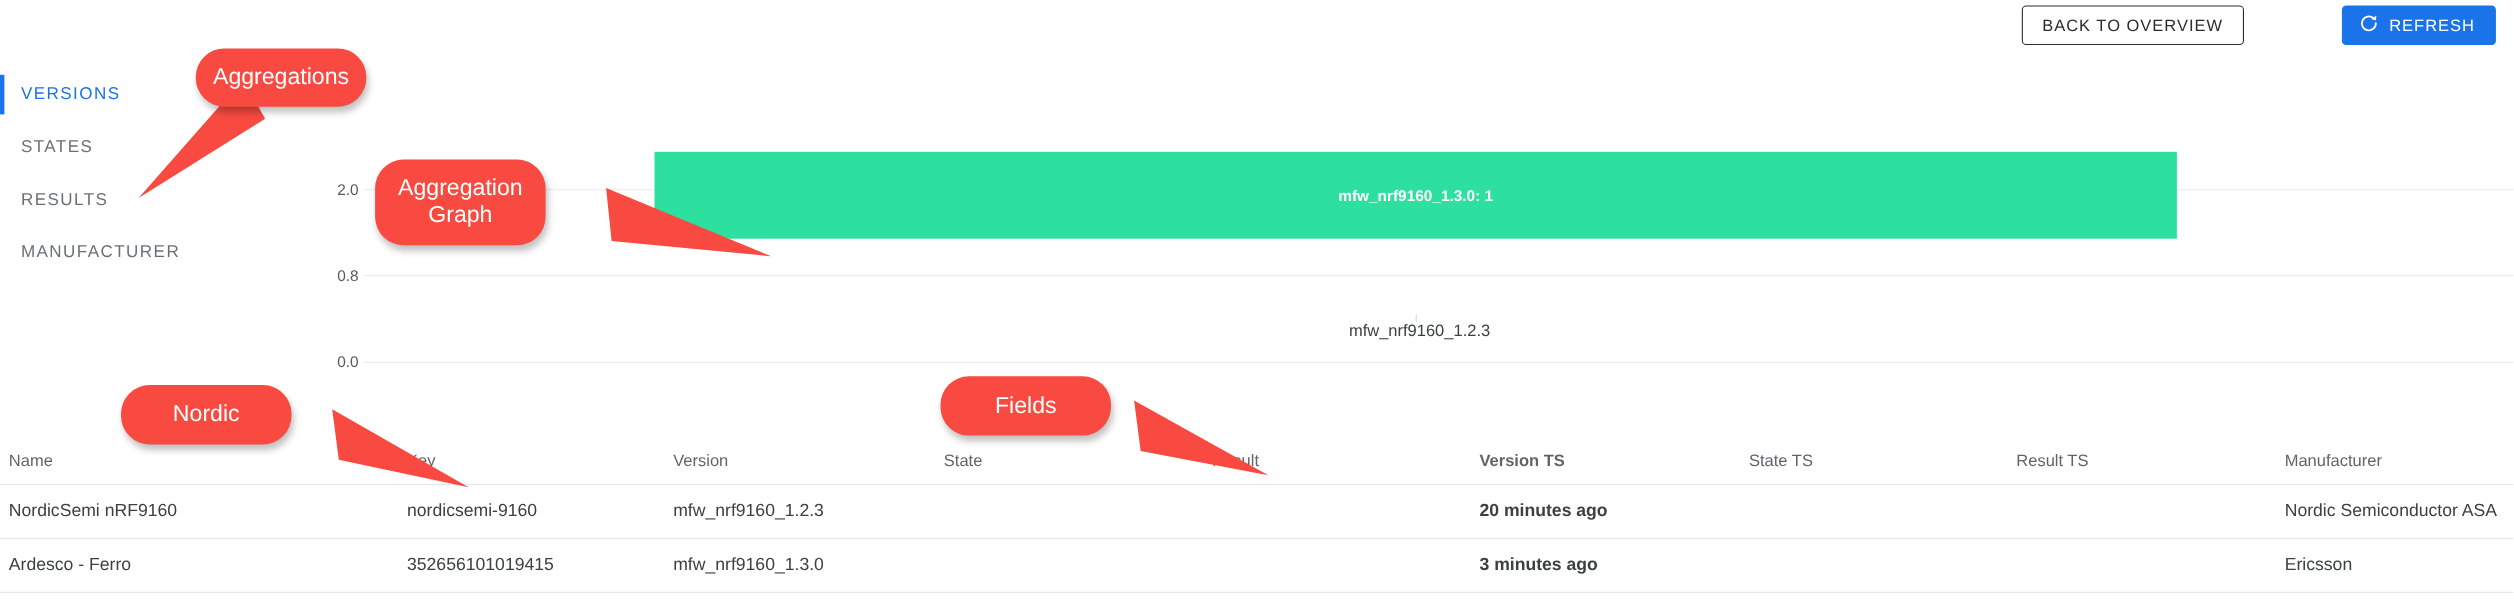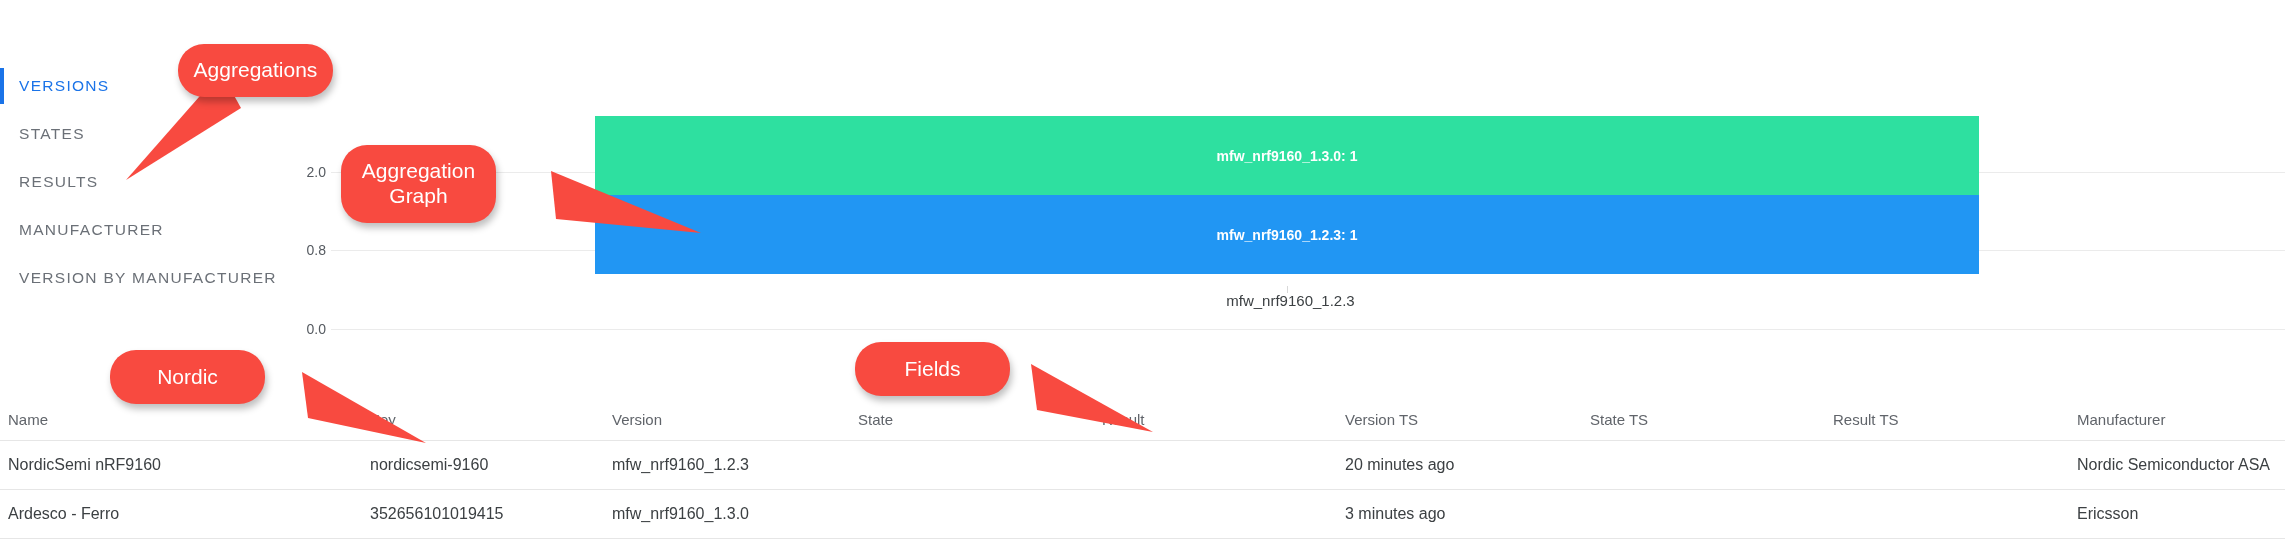--- a/index.html
+++ b/index.html
@@ -150,21 +150,21 @@
     width: 30px;
     text-align: right;
     font-size: 14px;
     color: #555a60;
     transform: translateY(-50%);
   }
   #bar-stack {
     position: absolute;
     left: 299px;
     width: 1384px;
-    top: 44px;
+    top: 66px;
     height: 118px;
   }
   .bar-segment {
     position: absolute;
     left: 0;
     width: 100%;
     display: flex;
     align-items: center;
     justify-content: center;
     color: #ffffff;
@@ -212,21 +212,21 @@
   }
   .table-header-row .cell {
     font-size: 15px;
     color: #60646a;
   }
   .c0 { left: 8px; }
   .c1 { left: 370px; }
   .c2 { left: 612px; }
   .c3 { left: 858px; }
   .c4 { left: 1102px; }
-  .c5 { left: 1345px; }
+  .c5 { left: 1345px; font-weight: bold; }
   .c6 { left: 1590px; }
   .c7 { left: 1833px; }
   .c8 { left: 2077px; }
 
   
   .callout {
     position: absolute;
     z-index: 50;
   }
   .callout-bubble {
@@ -248,56 +248,60 @@
     overflow: visible;
   }
   .callout-tail svg { display: block; overflow: visible; }
 </style>
 </head>
 <body>
 
 <div id="app-header">
 
 
-
+  <button id="btn-back">BACK TO OVERVIEW</button>
+
+  <button id="btn-refresh">
+    <span>
+      <svg width="19" height="19" viewBox="0 0 24 24">
+        <path d="M20 11.5a8 8 0 1 1-2.6-5.7" fill="none" stroke="#ffffff" stroke-width="2.1" stroke-linecap="round"></path>
+        <path d="M20.6 2.6 L20.2 8.2 L14.8 7.0 Z" fill="#ffffff"></path>
+      </svg>
+    </span>
+    <span>REFRESH</span>
+  </button>
 </div>
 
 <div id="sidebar">
   <div class="sidebar-item active">
     <span>VERSIONS</span>
   </div>
   <div class="sidebar-item">
     <span>STATES</span>
   </div>
   <div class="sidebar-item">
     <span>RESULTS</span>
   </div>
   <div class="sidebar-item">
     <span>MANUFACTURER</span>
-  </div>
-  <div class="sidebar-item">
-    <span>VERSION BY MANUFACTURER</span>
   </div>
 </div>
 
 <div id="chart-area">
   <div class="grid-line" style="top:100px"></div>
   <div class="grid-line" style="top:178px"></div>
   <div class="grid-line" style="top:257px"></div>
 
   <div class="y-tick-label" style="top:100px">2.0</div>
   <div class="y-tick-label" style="top:178px">0.8</div>
   <div class="y-tick-label" style="top:257px">0.0</div>
 
   <div id="bar-stack">
     <div class="bar-segment" style="top:0px;height:79px;background:#2ee0a0">
       <span>mfw_nrf9160_1.3.0: 1</span>
-    </div>
-    <div class="bar-segment" style="top:79px;height:79px;background:#2196f3">
-      <span>mfw_nrf9160_1.2.3: 1</span>
     </div>
   </div>
 
   <div id="x-tick-mark"></div>
   <div id="x-tick-label">mfw_nrf9160_1.2.3</div>
 </div>
 
 <div id="data-table">
 
   <div class="table-header-row">

